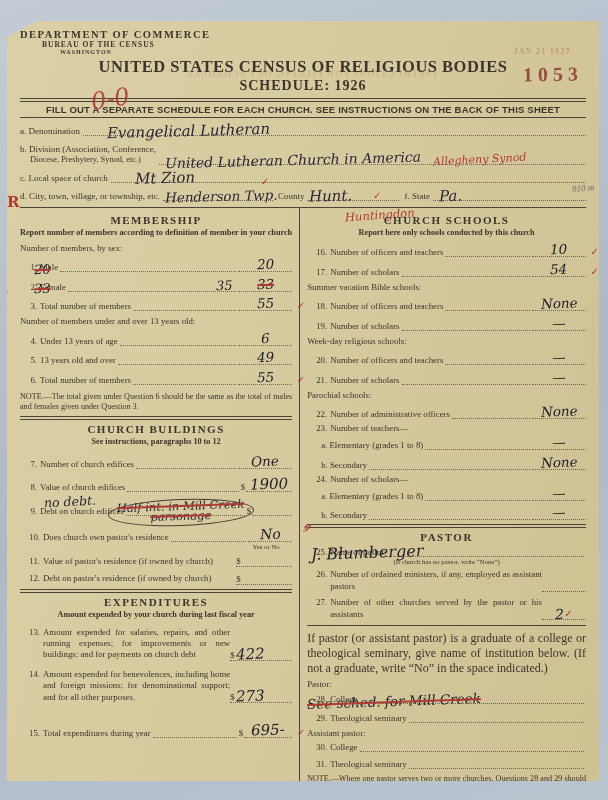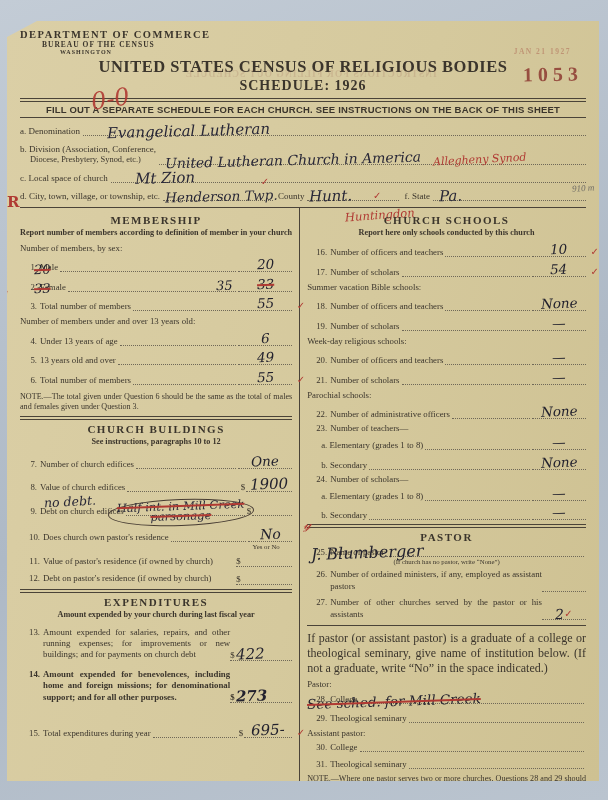--- a/index.html
+++ b/index.html
@@ -277,21 +277,21 @@
 
       <div class="qml" style="margin-top:7px;">
         <span class="qn wide" style="text-align:right;margin-right:3px;">13.</span>
         <span class="body">Amount expended for salaries, repairs, and other running expenses; for improvements or new buildings; and for payments on church debt</span>
         <span class="ansr">
             <span class="cur">$</span>
             <span class="hv big">422</span>
           </span>
       </div>
 
-      <div class="qml" style="margin-top:8px;font-weight:bold;">
+      <div class="qml" style="margin-top:8px;">
         <span class="qn wide" style="text-align:right;margin-right:3px;">14.</span>
         <span class="body">Amount expended for benevolences, including home and foreign missions; for denominational support; and for all other purposes.</span>
         <span class="ansr">
             <span class="cur">$</span>
             <span class="hv big">273</span>
           </span>
       </div>
 
       <div class="q" style="margin-top:22px;">
         <span class="qn wide">15.</span>

